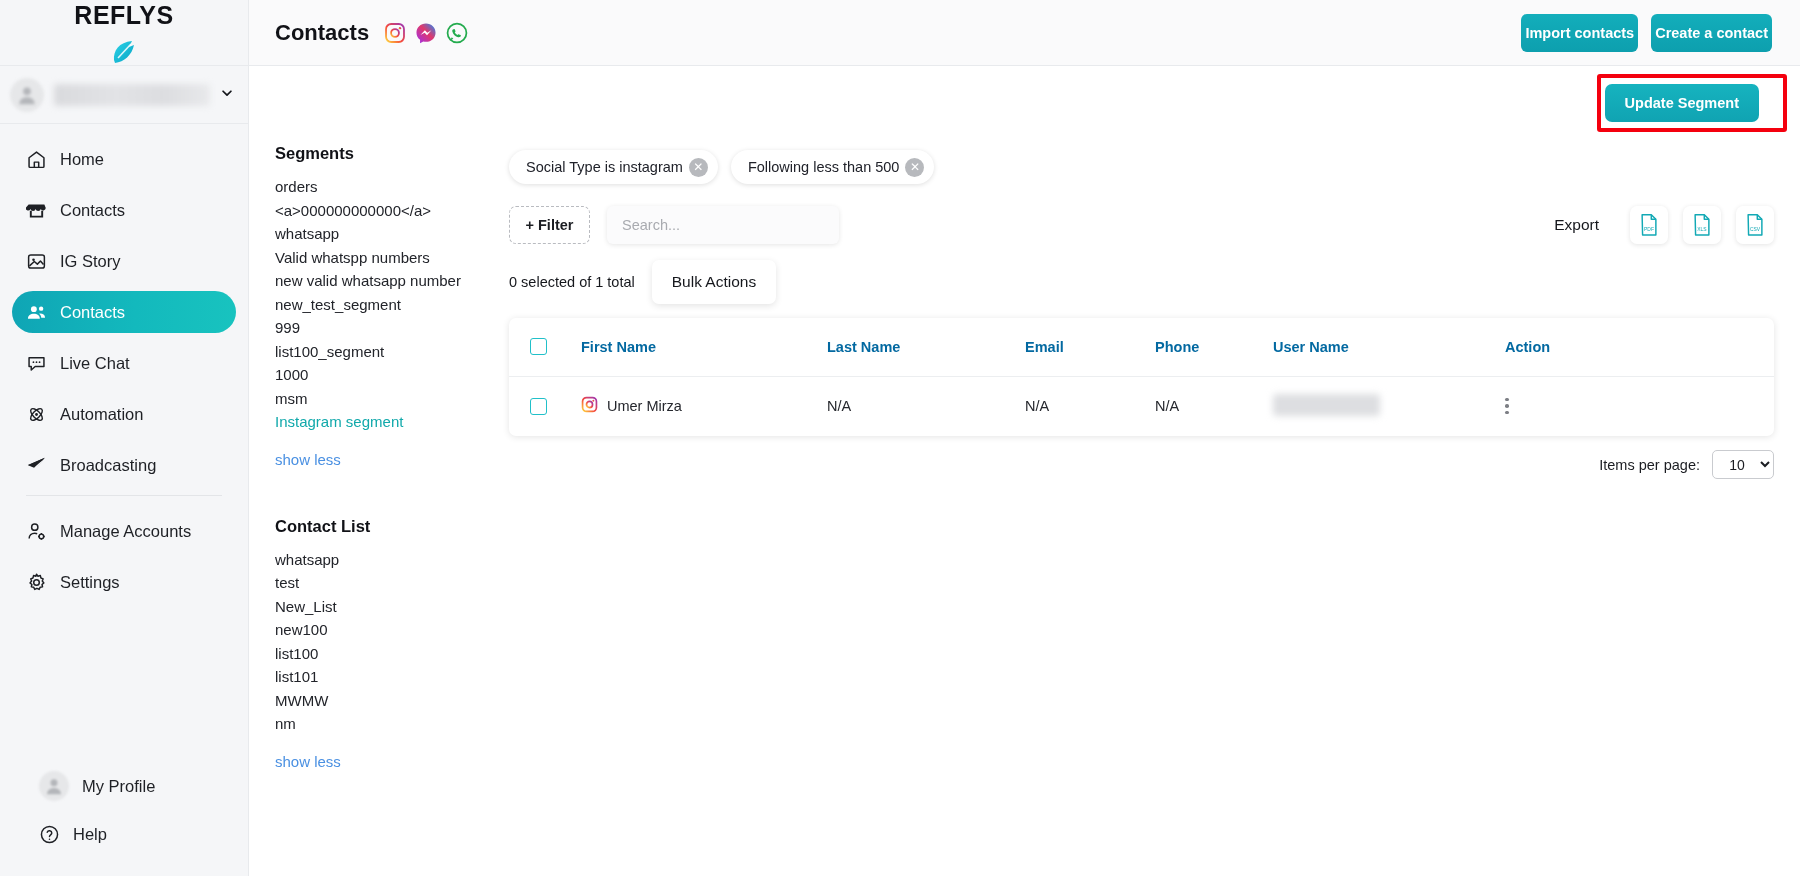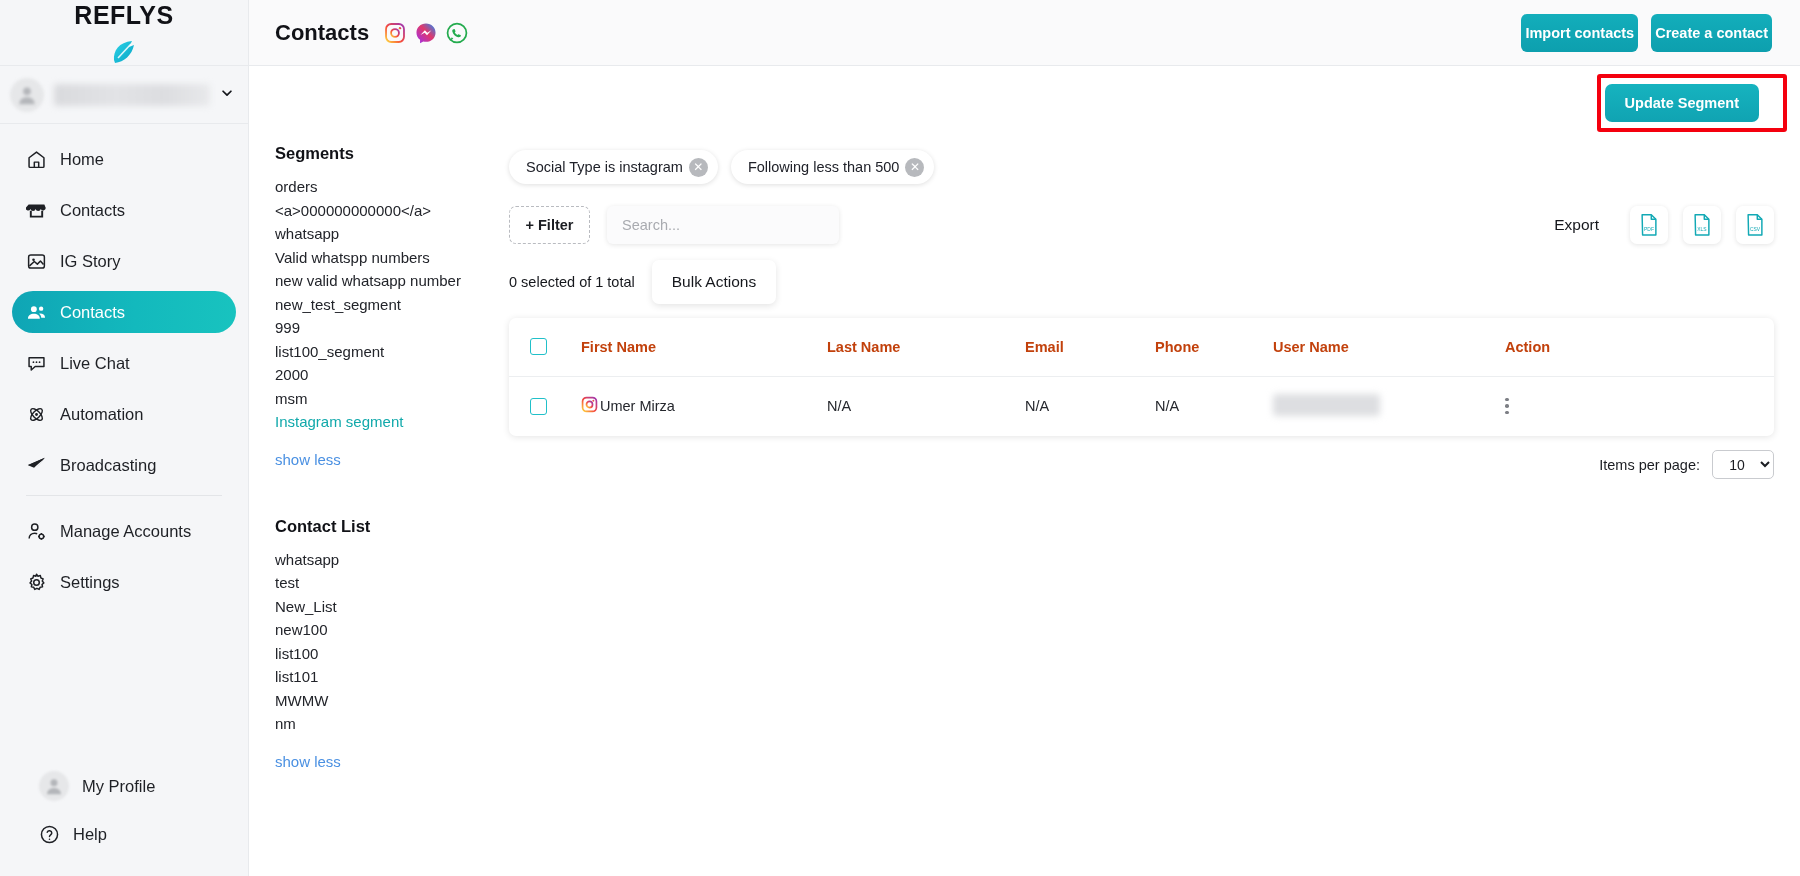--- a/index.html
+++ b/index.html
@@ -217,36 +217,36 @@
 
   .table-card {
     margin-top: 10px;
     background: #ffffff; border-radius: 7px;
     box-shadow: 0 1px 7px rgba(0,0,0,0.11);
     overflow: hidden;
   }
   table { width: 100%; border-collapse: collapse; }
   th {
     text-align: left; font-size: 14.5px; font-weight: 700;
-    color: #c2410c; padding: 19px 0; height: 58px;
+    color: #0369a1; padding: 19px 0; height: 58px;
   }
   td { font-size: 14.5px; color: #25272d; padding: 17px 0; height: 56px; }
   tbody tr { border-top: 1px solid #eceef0; }
   .col-check { width: 72px; padding-left: 21px !important; }
   .col-first { width: 246px; }
   .col-last { width: 198px; }
   .col-email { width: 130px; }
   .col-phone { width: 118px; }
   .col-user { width: 232px; }
   .cbox {
     width: 17px; height: 17px;
     border: 1.7px solid #21c0c9; border-radius: 3px;
     background: #ffffff; cursor: pointer; display: block;
   }
-  .name-cell { display: flex; align-items: center; gap: 2px; }
+  .name-cell { display: flex; align-items: center; gap: 9px; }
   .blur-user {
     display: inline-block; width: 107px; height: 22px;
     background: #dddee1; border-radius: 3px;
     filter: blur(3.6px);
     font-size: 0; color: transparent;
   }
   .dots { display: flex; flex-direction: column; gap: 3px; cursor: pointer; width: 4px; }
   .dots span { width: 3.6px; height: 3.6px; border-radius: 50%; background: #7d7f85; display: block; }
 
   .pager { display: flex; align-items: center; justify-content: flex-end; height: 58px; }
@@ -479,21 +479,21 @@
         <div class="filters-heading">Segments</div>
         <div class="filters-list">
           <div class="filter-entry">orders</div>
           <div class="filter-entry">&lt;a&gt;000000000000&lt;/a&gt;</div>
           <div class="filter-entry">whatsapp</div>
           <div class="filter-entry">Valid whatspp numbers</div>
           <div class="filter-entry">new valid whatsapp number</div>
           <div class="filter-entry">new_test_segment</div>
           <div class="filter-entry">999</div>
           <div class="filter-entry">list100_segment</div>
-          <div class="filter-entry">2000</div>
+          <div class="filter-entry">1000</div>
           <div class="filter-entry">msm</div>
           <div class="filter-entry sel">Instagram segment</div>
         </div>
         <span class="show-less">show less</span>
 
         <div class="contact-list-block">
           <div class="filters-heading">Contact List</div>
           <div class="filters-list">
             <div class="filter-entry">whatsapp</div>
             <div class="filter-entry">test</div>

